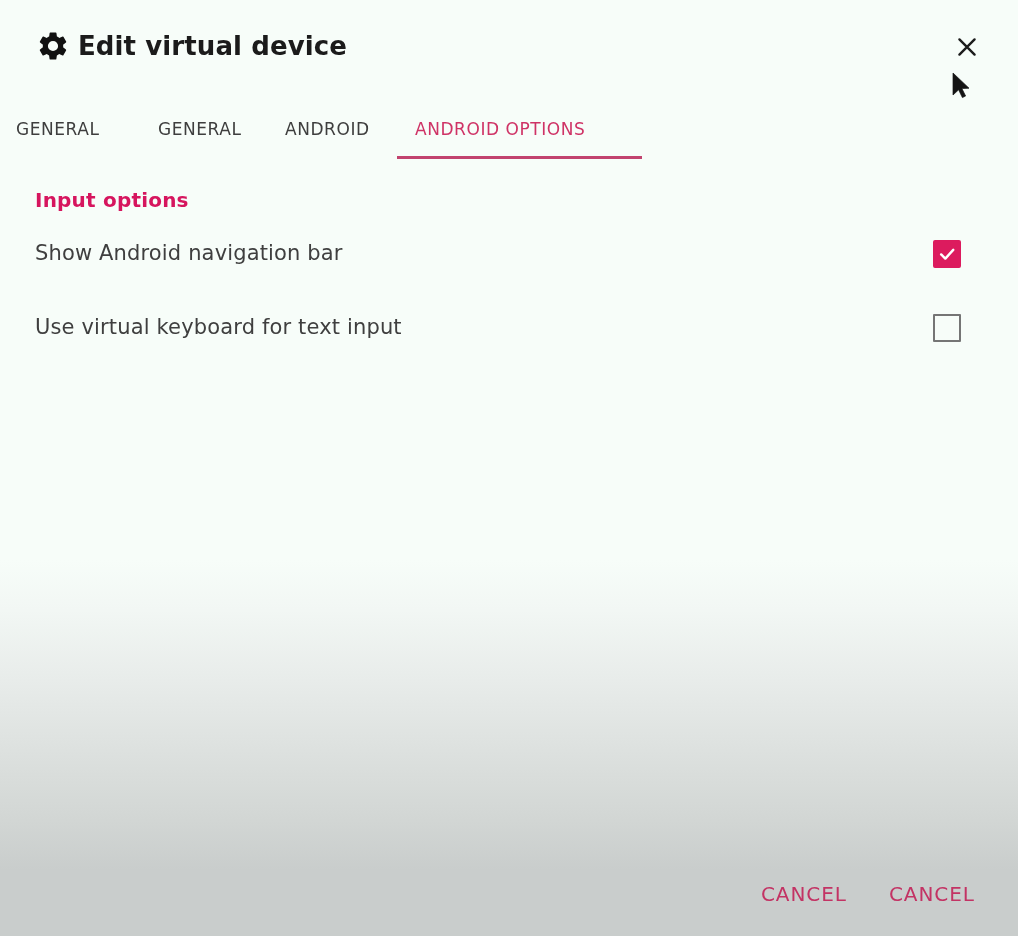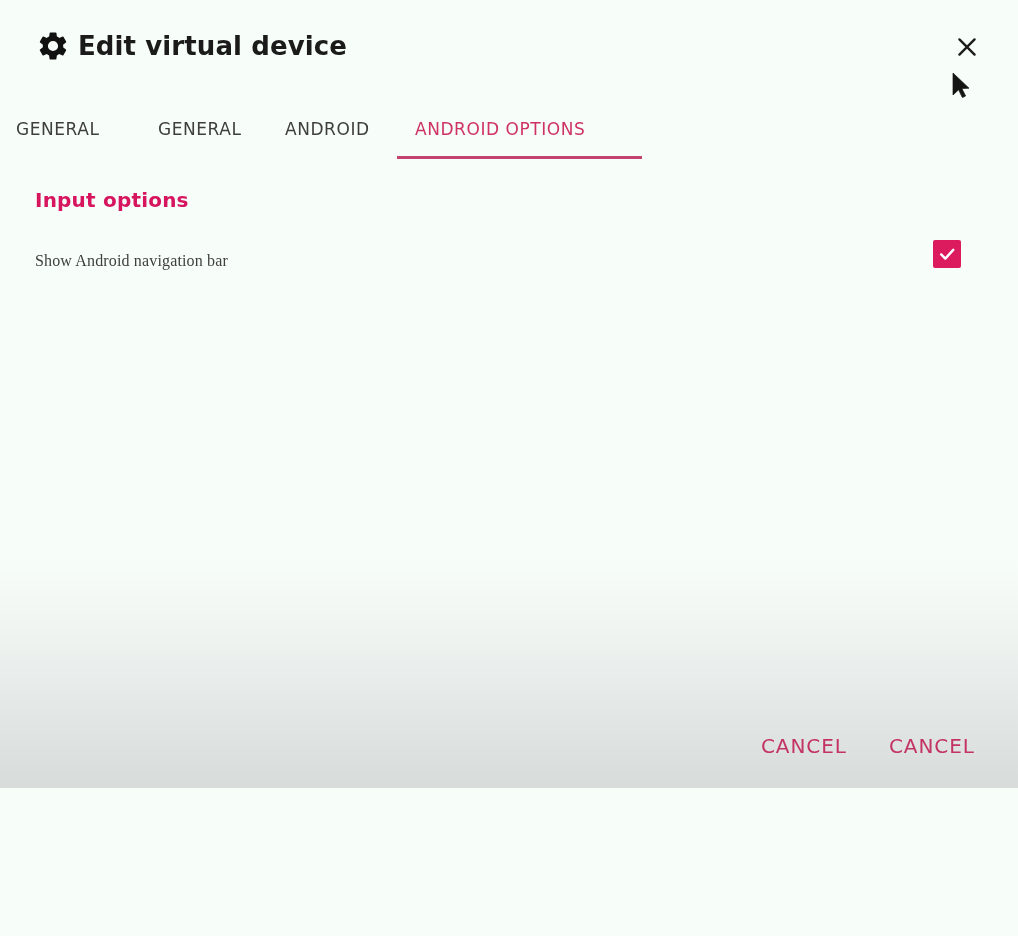--- a/index.html
+++ b/index.html
@@ -10,21 +10,21 @@
     width: 1018px;
     height: 936px;
     overflow: hidden;
     font-family: "DejaVu Sans", sans-serif;
     background: #f7fdf9;
   }
 
   #dialog {
     position: relative;
     width: 1018px;
-    height: 788px;
+    height: 936px;
     box-sizing: border-box;
     background: linear-gradient(to bottom,
         #f7fdf9 0px,
         #f7fdf9 560px,
         #f2f7f4 610px,
         #e8ecea 680px,
         #dde1df 750px,
         #d2d6d4 820px,
         #c9cdcc 870px,
         #c9cdcc 936px);
@@ -117,27 +117,26 @@
     left: 0;
     width: 1018px;
     height: 46px;
   }
   .option-row.row-0 { top: 237px; }
   .option-row.row-1 { top: 311px; }
 
   .option-label {
     position: absolute;
     left: 35px;
-    top: 8px;
-    font-size: 16px;
+    top: 0;
+    font-size: 21px;
     color: #3f3f3f;
     line-height: 32px;
     letter-spacing: 0.15px;
     white-space: nowrap;
-    font-family: Liberation Serif, serif;
   }
 
   .checkbox {
     position: absolute;
     left: 933px;
     top: 3px;
     width: 28px;
     height: 28px;
     box-sizing: border-box;
     cursor: pointer;
@@ -218,20 +217,24 @@
 
   <div class="option-row row-0">
     <div class="option-label">Show Android navigation bar</div>
     <div class="checkbox checked">
       <svg width="20" height="20" viewBox="0 0 24 24" aria-hidden="true">
         <path d="M5 12.5 L10 17.5 L19.5 7" stroke="#ffffff" stroke-width="2.9" fill="none" stroke-linecap="round" stroke-linejoin="round"></path>
       </svg>
     </div>
   </div>
 
+  <div class="option-row row-1">
+    <div class="option-label">Use virtual keyboard for text input</div>
+    <div class="checkbox unchecked"></div>
+  </div>
 
   <div class="footer">
     <div class="footer-btn cancel">CANCEL</div>
     <div class="footer-btn confirm">CANCEL</div>
   </div>
 
   <div class="mouse-cursor">
     <svg width="22" height="30" viewBox="0 0 22 30" aria-hidden="true">
       <path d="M2 1 L2 23 L7.6 17.8 L11.4 25.6 L14.6 24 L10.9 16.6 L18 16.2 Z" fill="#141414" stroke="#141414" stroke-width="0.7" stroke-linejoin="round"></path>
     </svg>

